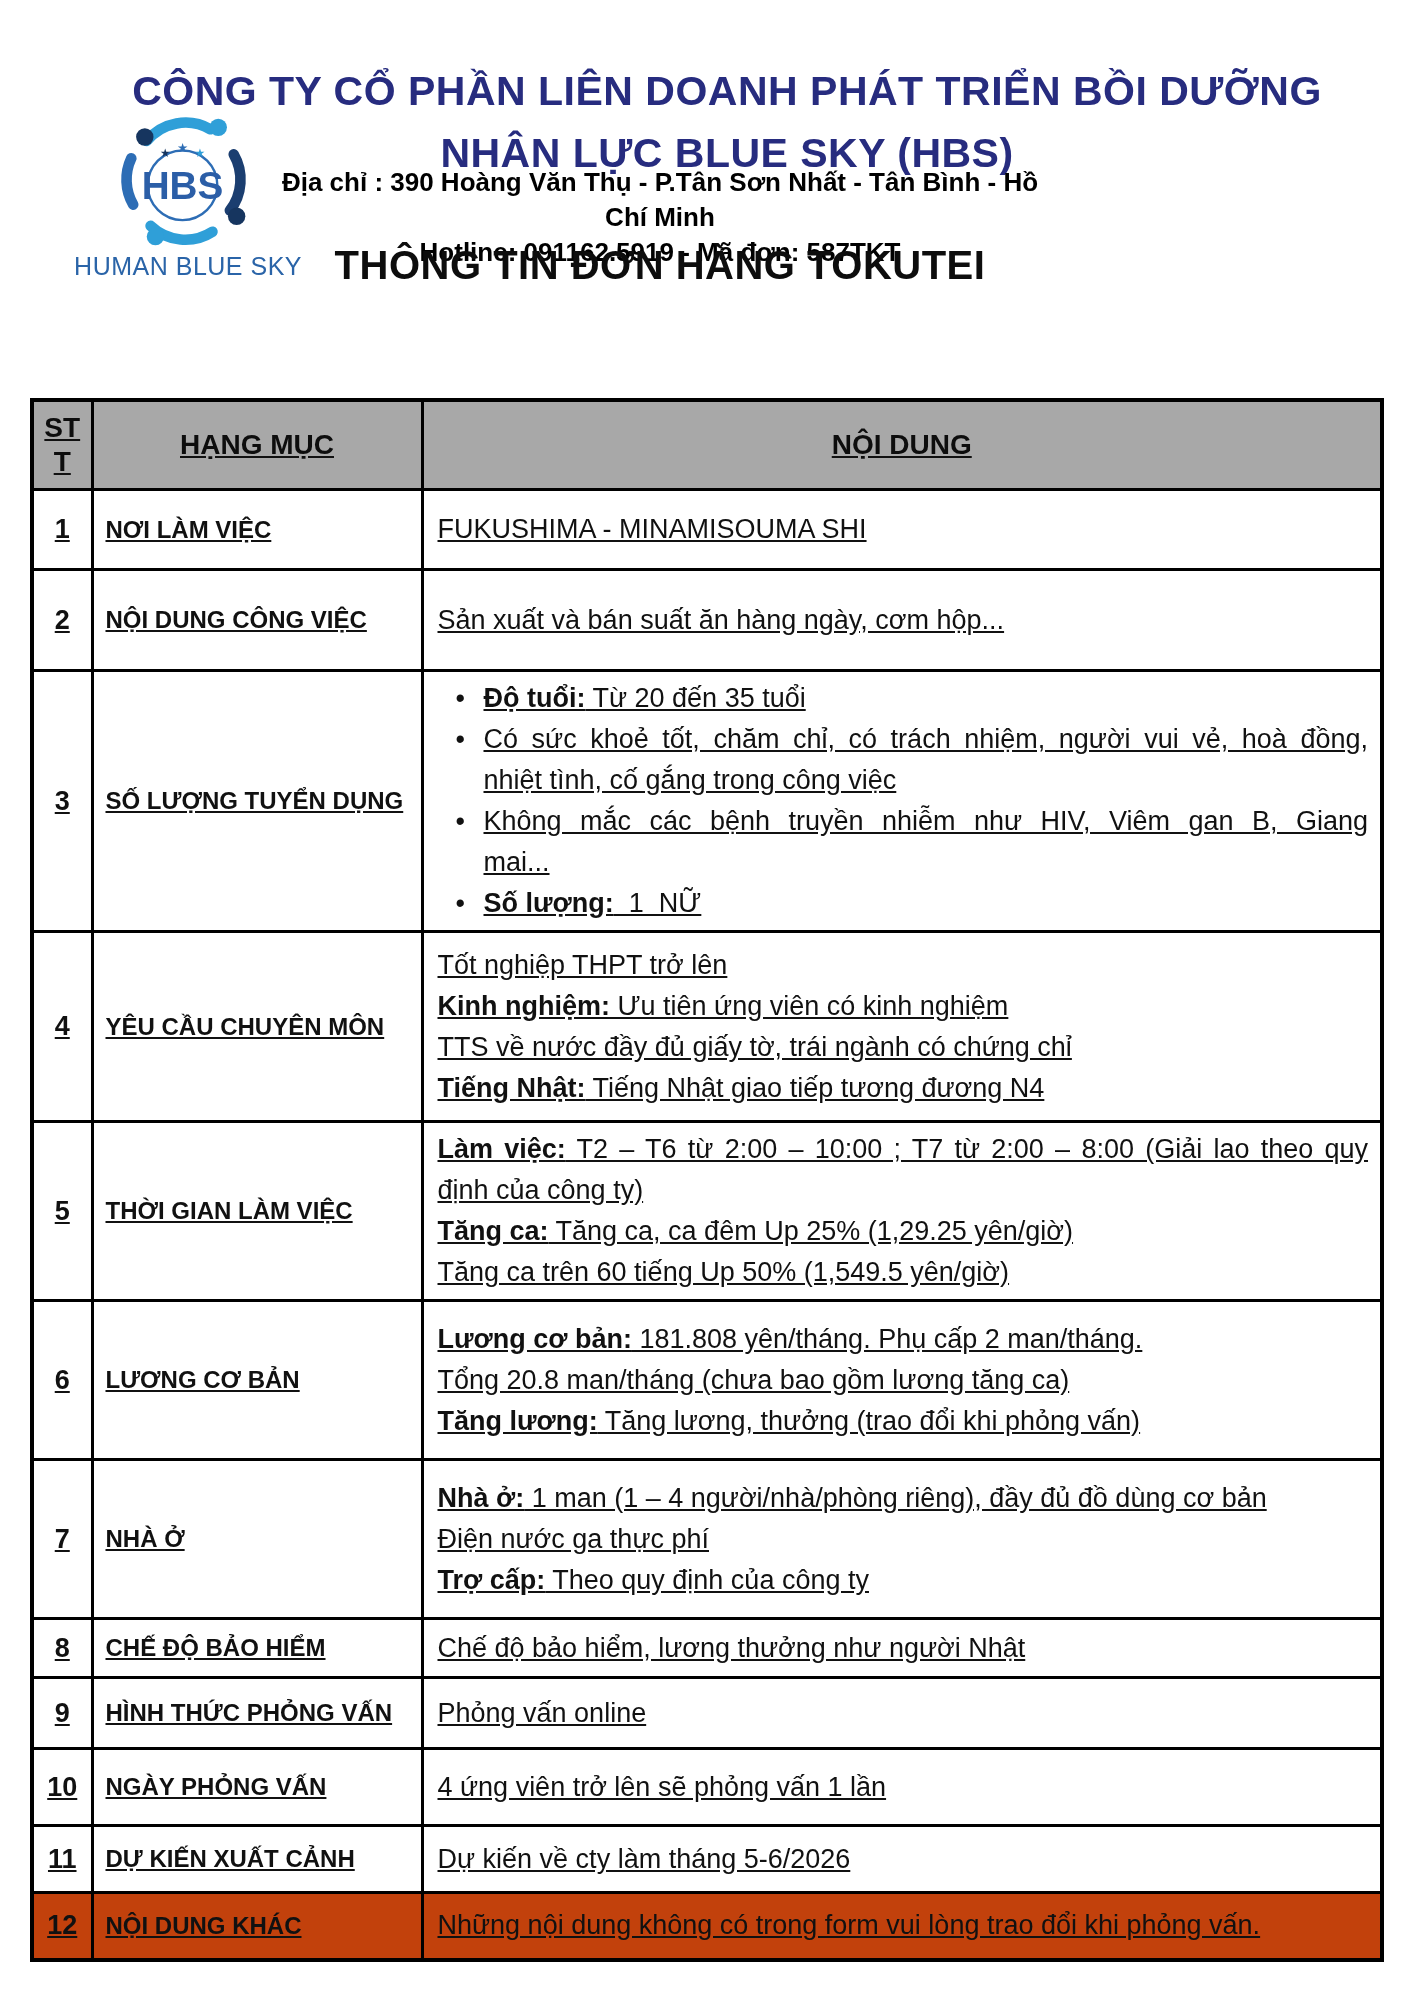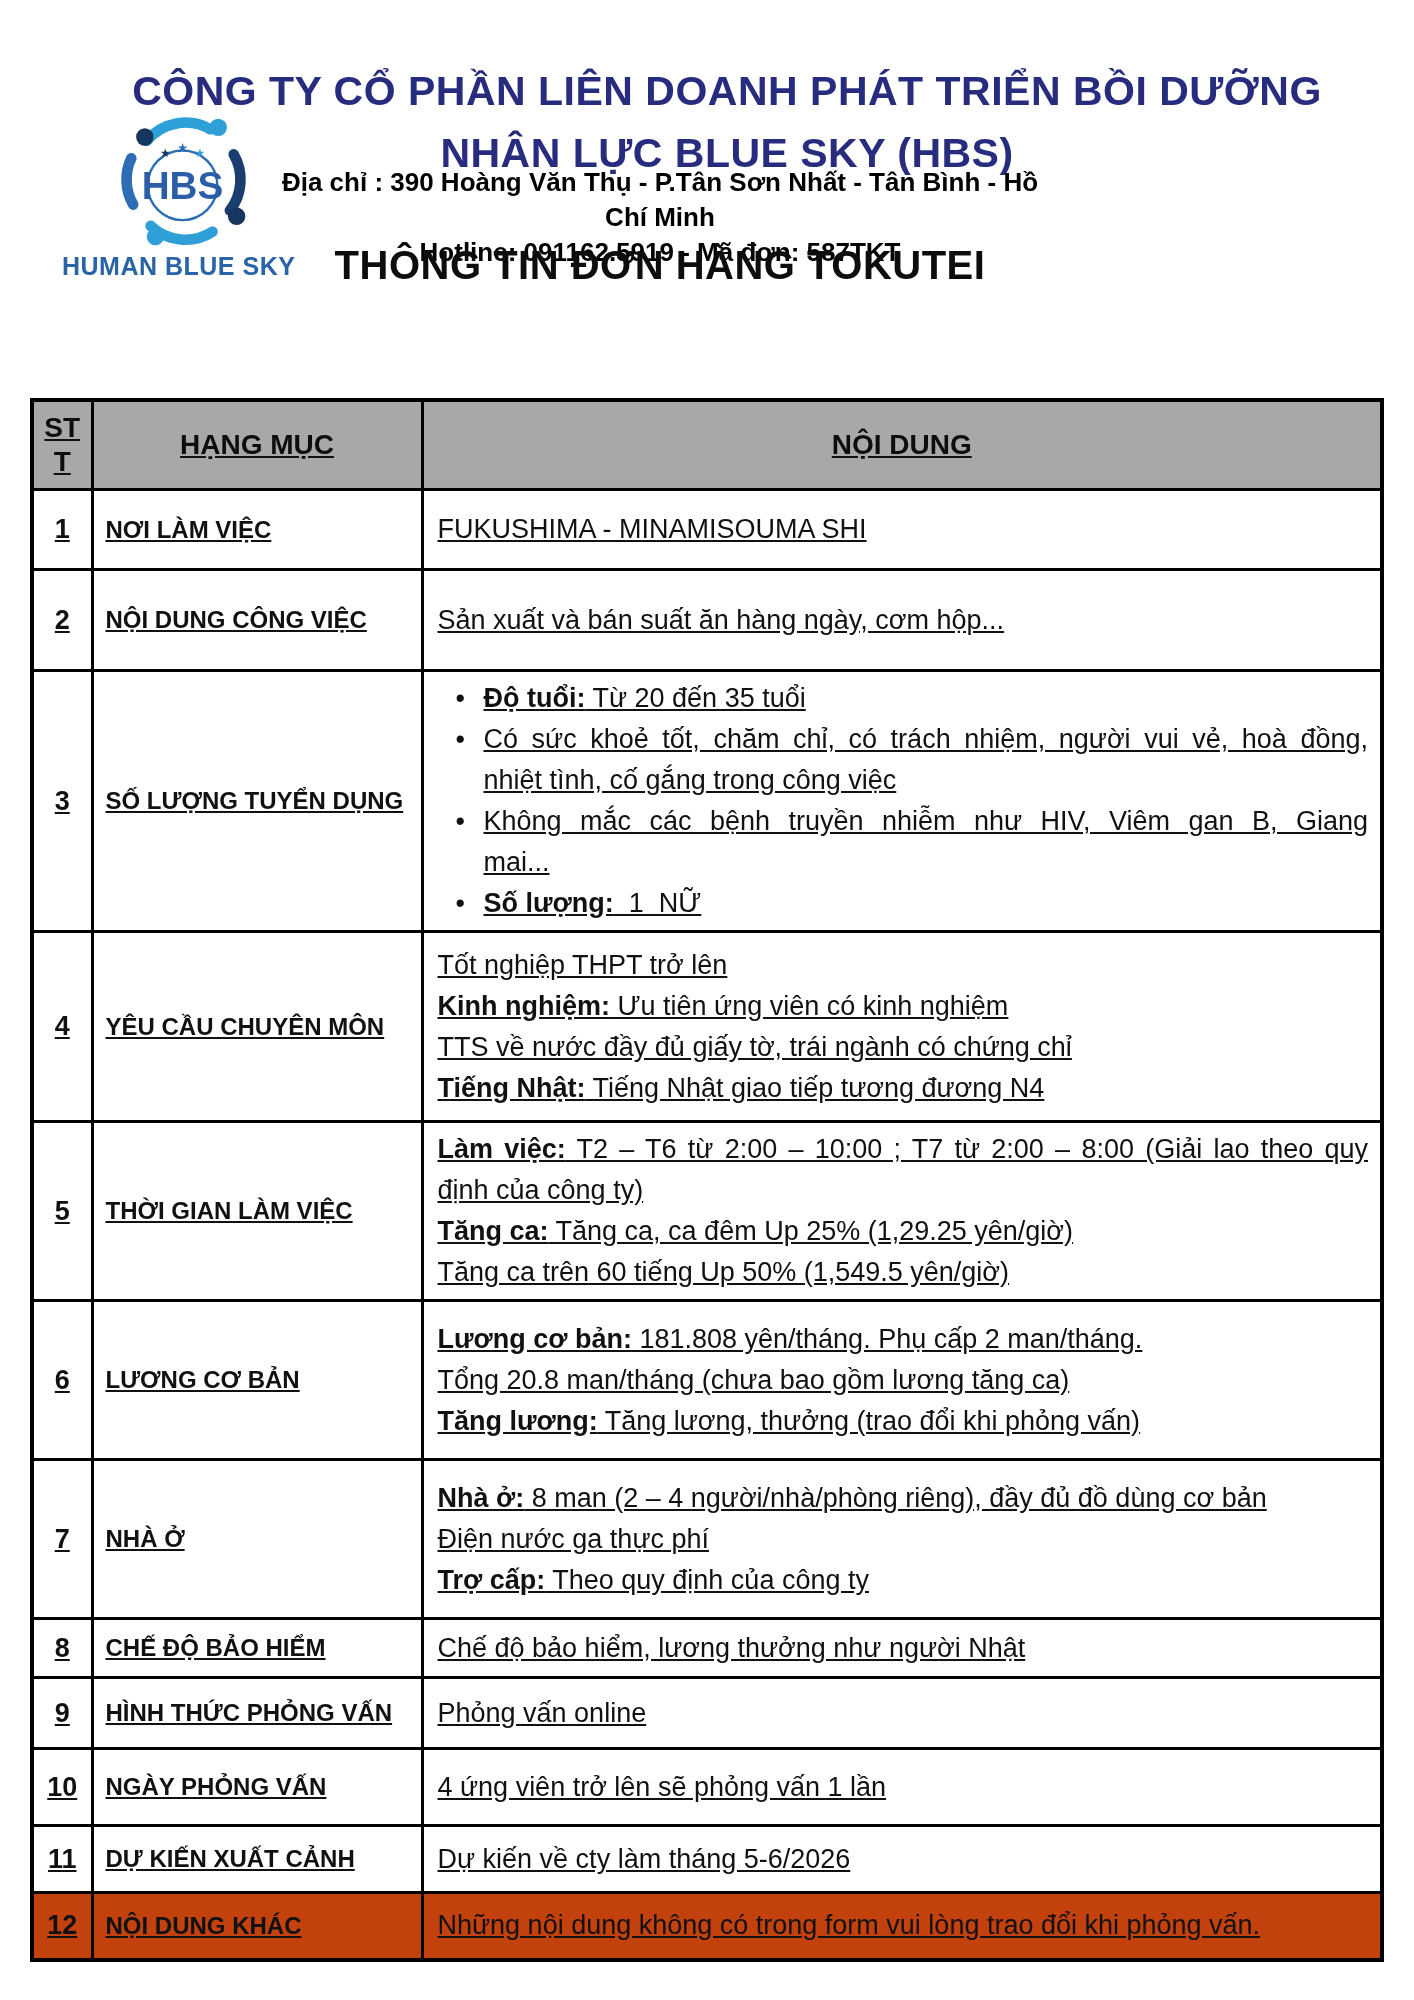--- a/index.html
+++ b/index.html
@@ -8,22 +8,22 @@
     background:#ffffff;overflow:hidden;
     font-family:"Liberation Sans","DejaVu Sans",sans-serif;color:#111;
   }
   .company-name{
     position:absolute;top:60px;left:0;width:100%;text-align:center;
     color:#272c7f;font-weight:bold;font-size:41px;line-height:62px;letter-spacing:0.5px;padding-left:20px;
   }
   .logo{position:absolute;left:105px;top:108px;width:155px;height:145px;}
   .logo svg{width:100%;height:100%;}
   .logo-caption{
-    position:absolute;left:62px;top:252px;width:240px;text-align:left;
-    color:#2a64a8;font-weight:bold;font-size:25px;letter-spacing:0.5px;
+    position:absolute;left:62px;top:252px;width:240px;text-align:right;
+    color:#2a64a8;font-weight:normal;font-size:25px;letter-spacing:0.5px;
   }
   .contact{
     position:absolute;left:270px;top:165px;width:780px;text-align:center;
     font-weight:bold;font-size:26px;line-height:35px;color:#000000;
   }
   .doc-title{
     position:absolute;left:270px;top:243px;width:780px;text-align:center;
     font-weight:bold;font-size:40px;color:#0d0d0d;letter-spacing:0.5px;
   }
   table.order{
@@ -206,21 +206,21 @@
             <div class="para">
               <div class="line"><span class="b">Tăng lương:</span><span> Tăng lương, thưởng (trao đổi khi phỏng vấn)</span></div>
             </div>
           </td>
         </tr>
         <tr>
           <td class="cell-no">7</td>
           <td class="cell-label">NHÀ Ở</td>
           <td class="cell-content">
             <div class="para">
-              <div class="line"><span class="b">Nhà ở:</span><span> 8 man (2 – 4 người/nhà/phòng riêng), đầy đủ đồ dùng cơ bản</span></div>
+              <div class="line"><span class="b">Nhà ở:</span><span> 1 man (1 – 4 người/nhà/phòng riêng), đầy đủ đồ dùng cơ bản</span></div>
             </div>
             <div class="para">
               <div class="line"><span>Điện nước ga thực phí</span></div>
             </div>
             <div class="para">
               <div class="line"><span class="b">Trợ cấp:</span><span> Theo quy định của công ty</span></div>
             </div>
           </td>
         </tr>
         <tr>

